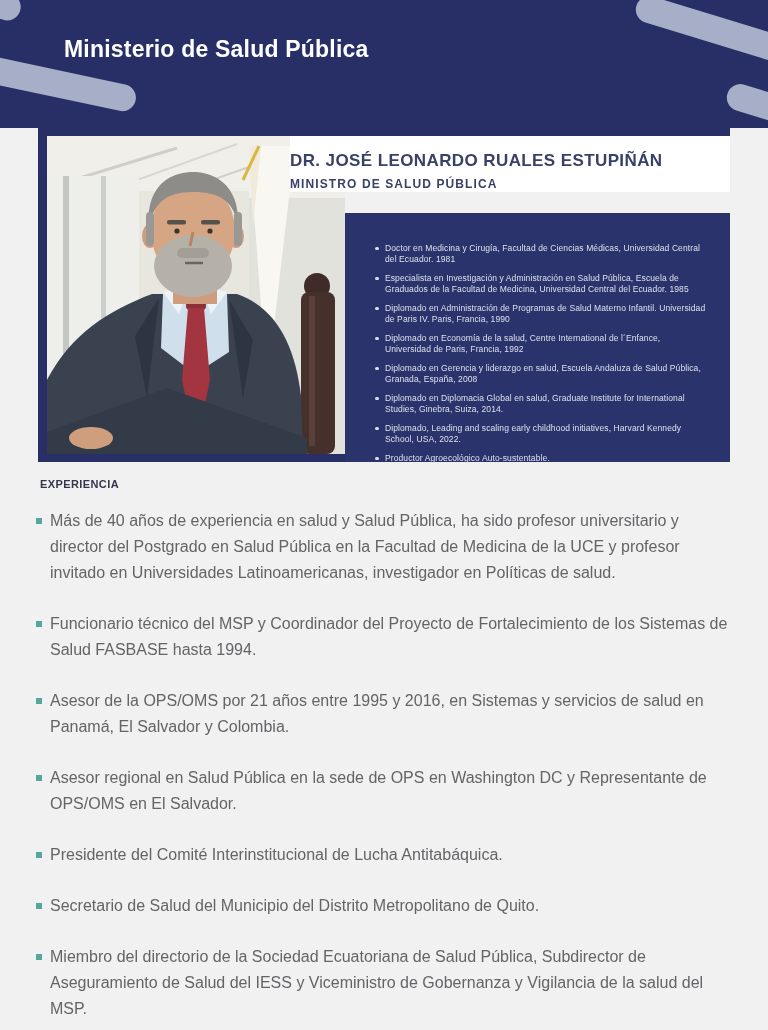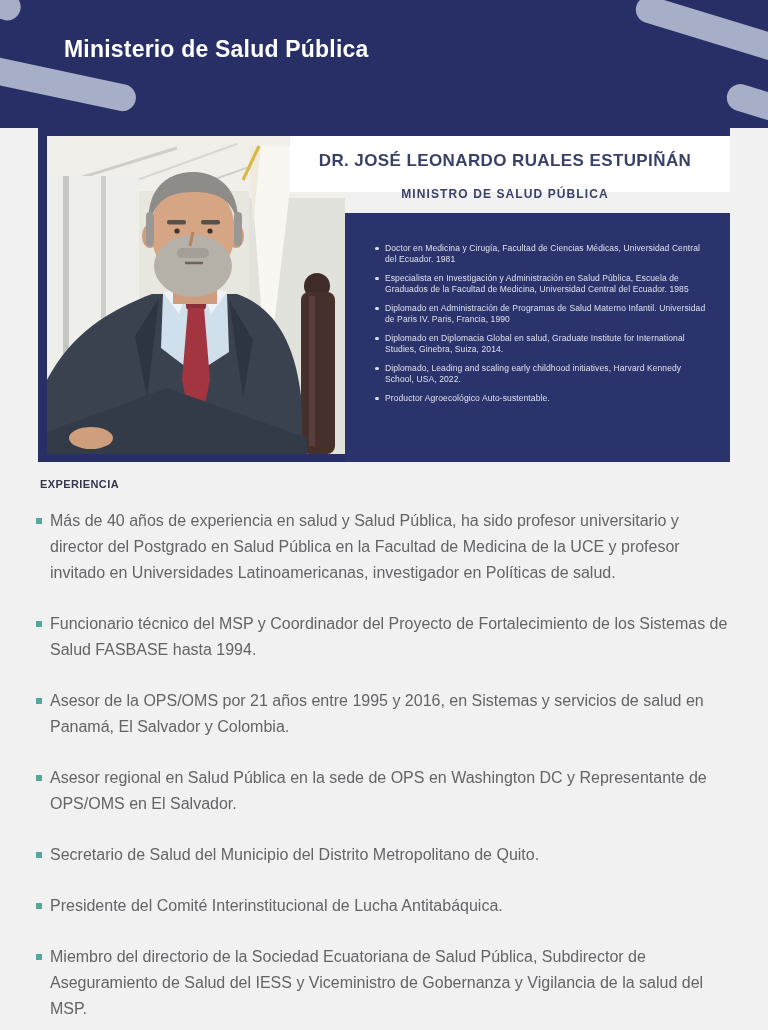--- a/index.html
+++ b/index.html
@@ -34,28 +34,28 @@
   
   .card { position:absolute; left:38px; top:128px; width:692px; height:334px; }
   .photo-frame { position:absolute; left:0; top:0; width:307px; height:334px; background:var(--navy, #272f66); }
   .top-strip   { position:absolute; left:307px; right:0; top:0; height:8px; background:var(--navy, #272f66); }
   .photo { position:absolute; left:9px; top:8px; width:298px; height:318px; overflow:hidden; }
   .photo svg { display:block; }
 
   .name-plate {
     position:absolute; left:252px; right:0; top:8px; height:56px;
     background:#ffffff; box-sizing:border-box;
-    padding:15px 10px 0 0; text-align:center; z-index:3;
+    padding:15px 10px 0 0; text-align:left; z-index:3;
   }
   .name {
     font-size:17px; font-weight:bold; letter-spacing:0.4px;
     color: var(--name_navy, #3a4168); white-space:nowrap;
   }
   .role {
-    margin-top:16px; font-size:12px; font-weight:600; letter-spacing:1.1px;
+    margin-top:6px; font-size:12px; font-weight:600; letter-spacing:1.1px;
     color: var(--name_navy, #3a4168);
   }
 
   .bullets-panel {
     position:absolute; left:307px; right:0; top:85px; bottom:0;
     background: var(--panel_navy, #2b336d);
     box-sizing:border-box; padding:14px 8px 8px 13px;
   }
   .cred-list { list-style:none; margin:16px; padding:0; }
   .cred-list li {
@@ -171,32 +171,34 @@
     <div class="name">DR. JOSÉ LEONARDO RUALES ESTUPIÑÁN</div>
     <div class="role">MINISTRO DE SALUD PÚBLICA</div>
   </div>
 
   <div class="bullets-panel">
     <ul class="cred-list">
 
     <li>Doctor en Medicina y Cirugía, Facultad de Ciencias Médicas, Universidad Central del Ecuador. 1981</li>
         <li>Especialista en Investigación y Administración en Salud Pública, Escuela de Graduados de la Facultad de Medicina, Universidad Central del Ecuador. 1985</li>
         <li>Diplomado en Administración de Programas de Salud Materno Infantil. Universidad de Paris IV. Paris, Francia, 1990</li>
+        <li>Diplomado en Economía de la salud, Centre International de l´Enfance, Universidad de Paris, Francia, 1992</li>
+        <li>Diplomado en Gerencia y liderazgo en salud, Escuela Andaluza de Salud Pública, Granada, España, 2008</li>
         <li>Diplomado en Diplomacia Global en salud, Graduate Institute for International Studies, Ginebra, Suiza, 2014.</li>
         <li>Diplomado, Leading and scaling early childhood initiatives, Harvard Kennedy School, USA, 2022.</li>
         <li>Productor Agroecológico Auto-sustentable.</li>
       </ul>
   </div>
 </div>
 
 <div class="experience">
   <div class="exp-heading">EXPERIENCIA</div>
   <ul class="exp-list">
 
   <li>Más de 40 años de experiencia en salud y Salud Pública, ha sido profesor universitario y director del Postgrado en Salud Pública en la Facultad de Medicina de la UCE y profesor invitado en Universidades Latinoamericanas, investigador en Políticas de salud.</li>
       <li>Funcionario técnico del MSP y Coordinador del Proyecto de Fortalecimiento de los Sistemas de Salud FASBASE hasta 1994.</li>
       <li>Asesor de la OPS/OMS por 21 años entre 1995 y 2016, en Sistemas y servicios de salud en Panamá, El Salvador y Colombia.</li>
       <li>Asesor regional en Salud Pública en la sede de OPS en Washington DC y Representante de OPS/OMS en El Salvador.</li>
+      <li>Presidente del Comité Interinstitucional de Lucha Antitabáquica.</li>
       <li>Secretario de Salud del Municipio del Distrito Metropolitano de Quito.</li>
-      <li>Presidente del Comité Interinstitucional de Lucha Antitabáquica.</li>
       <li>Miembro del directorio de la Sociedad Ecuatoriana de Salud Pública, Subdirector de Aseguramiento de Salud del IESS y Viceministro de Gobernanza y Vigilancia de la salud del MSP.</li>
     </ul>
 </div>
 
 </body></html>

